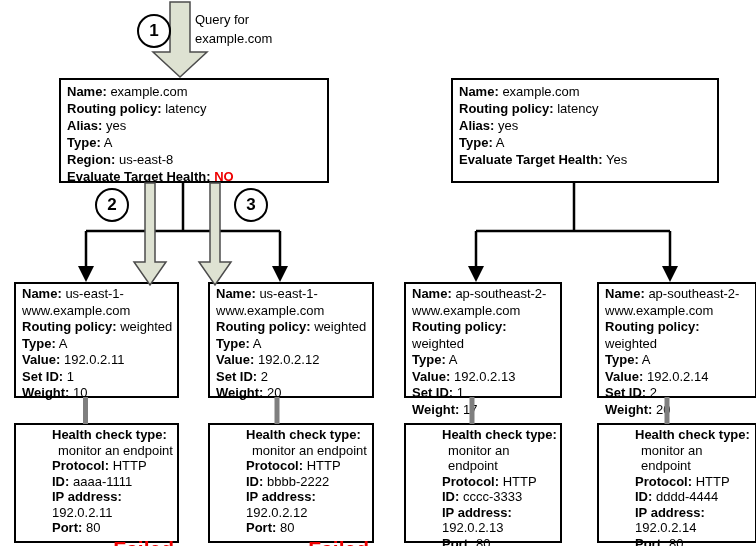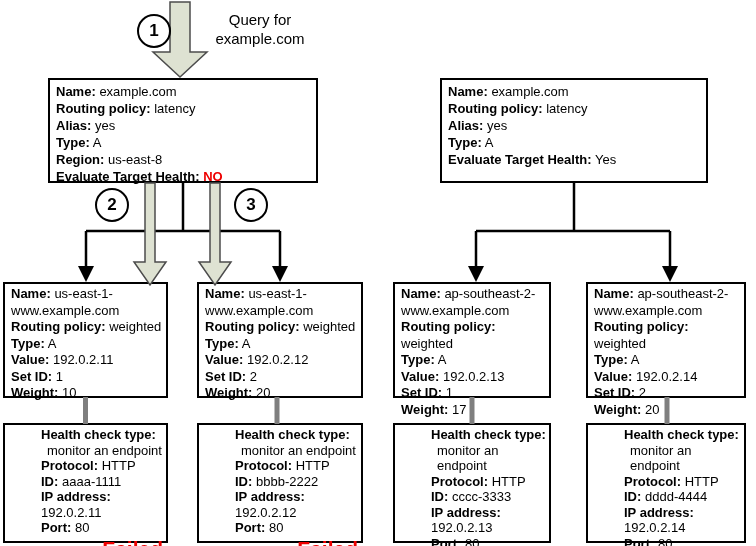--- a/index.html
+++ b/index.html
@@ -14,20 +14,21 @@
   }
   .box {
     position: absolute;
     box-sizing: border-box;
     background: #ffffff;
     border: 2px solid var(--box-border, #000);
     font-size: 13px;
     line-height: 16.5px;
     padding: 2px 3px 0 6px;
     z-index: 2;
+    margin-left: 11px;
   }
   .box.top { line-height: 17px; padding-top: 3px; }
   .box.hc  { line-height: 15.5px; padding-left: 36px; }
   .ln b { font-weight: bold; }
   .ln .red { color: var(--status-failed, #f00); font-weight: bold; }
   .ln.indent { padding-left: 6px; }
   .status {
     font-weight: bold;
     font-size: 21px;
     line-height: 23px;
@@ -46,22 +47,22 @@
     font-weight: bold;
     display: flex;
     align-items: center;
     justify-content: center;
     z-index: 4;
   }
   .query-label {
     position: absolute;
     left: 195px; top: 10px;
     width: 130px;
-    text-align: center;
-    font-size: 15px;
+    text-align: left;
+    font-size: 13px;
     line-height: 19px;
     z-index: 4;
   }
   #overlay {
     position: absolute;
     left: 0; top: 0;
     z-index: 3;
     pointer-events: none;
   }
   #overlay .tree { stroke: #000; stroke-width: 2.5; fill: none; }

